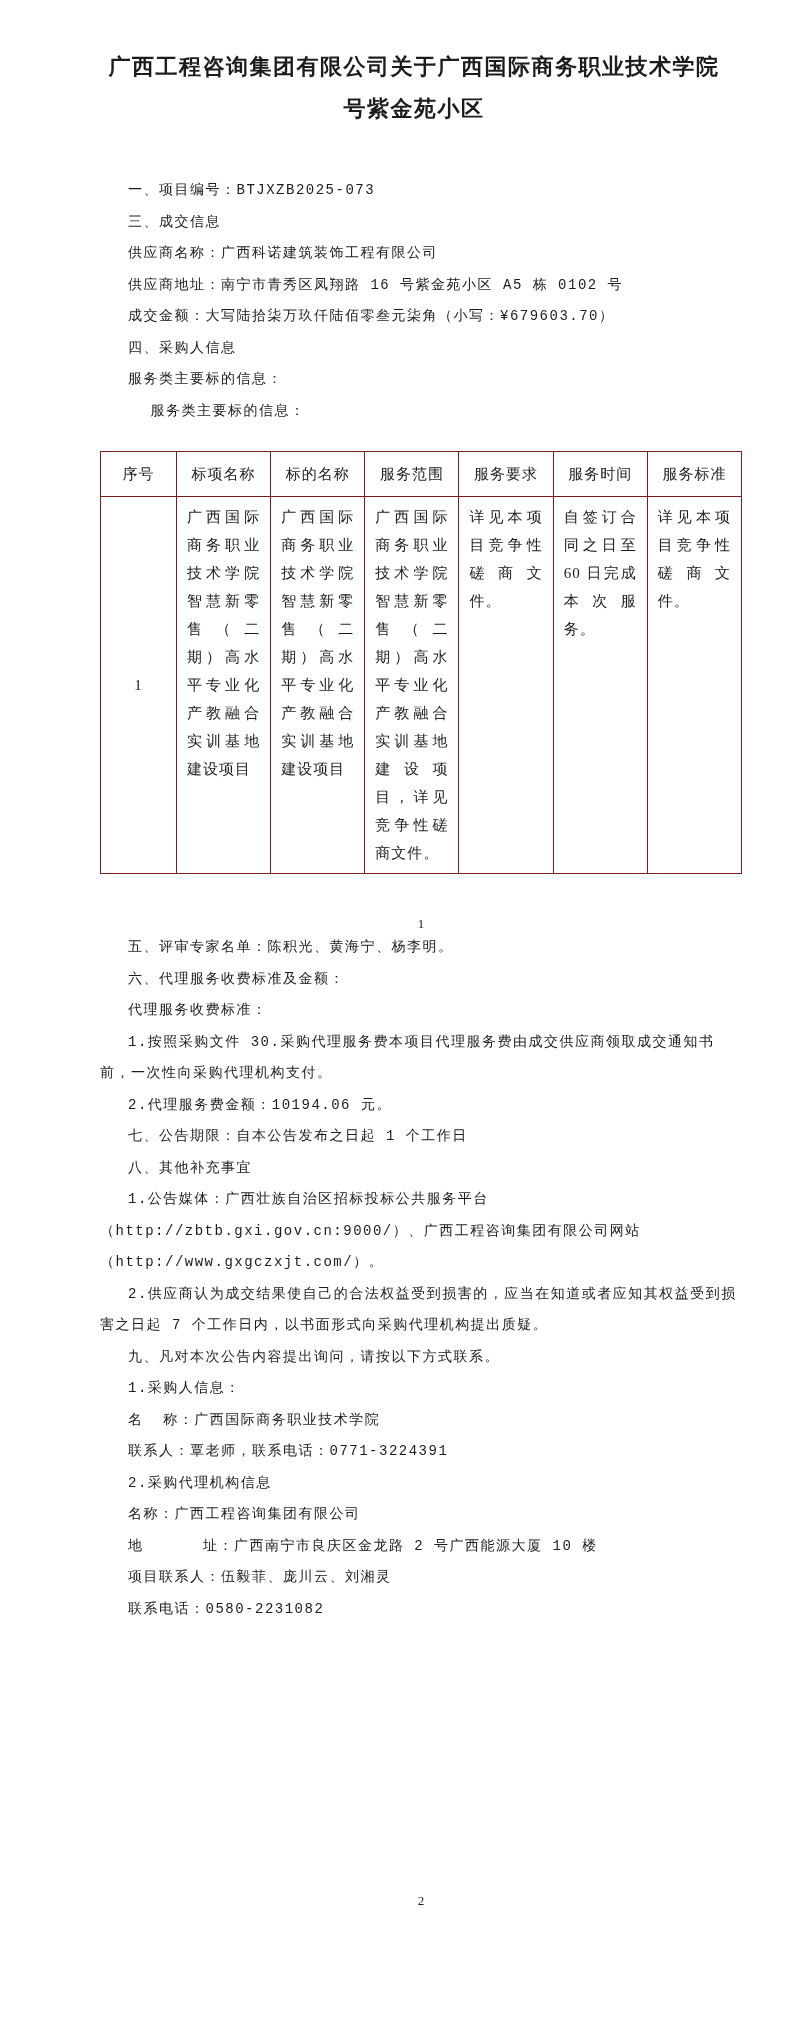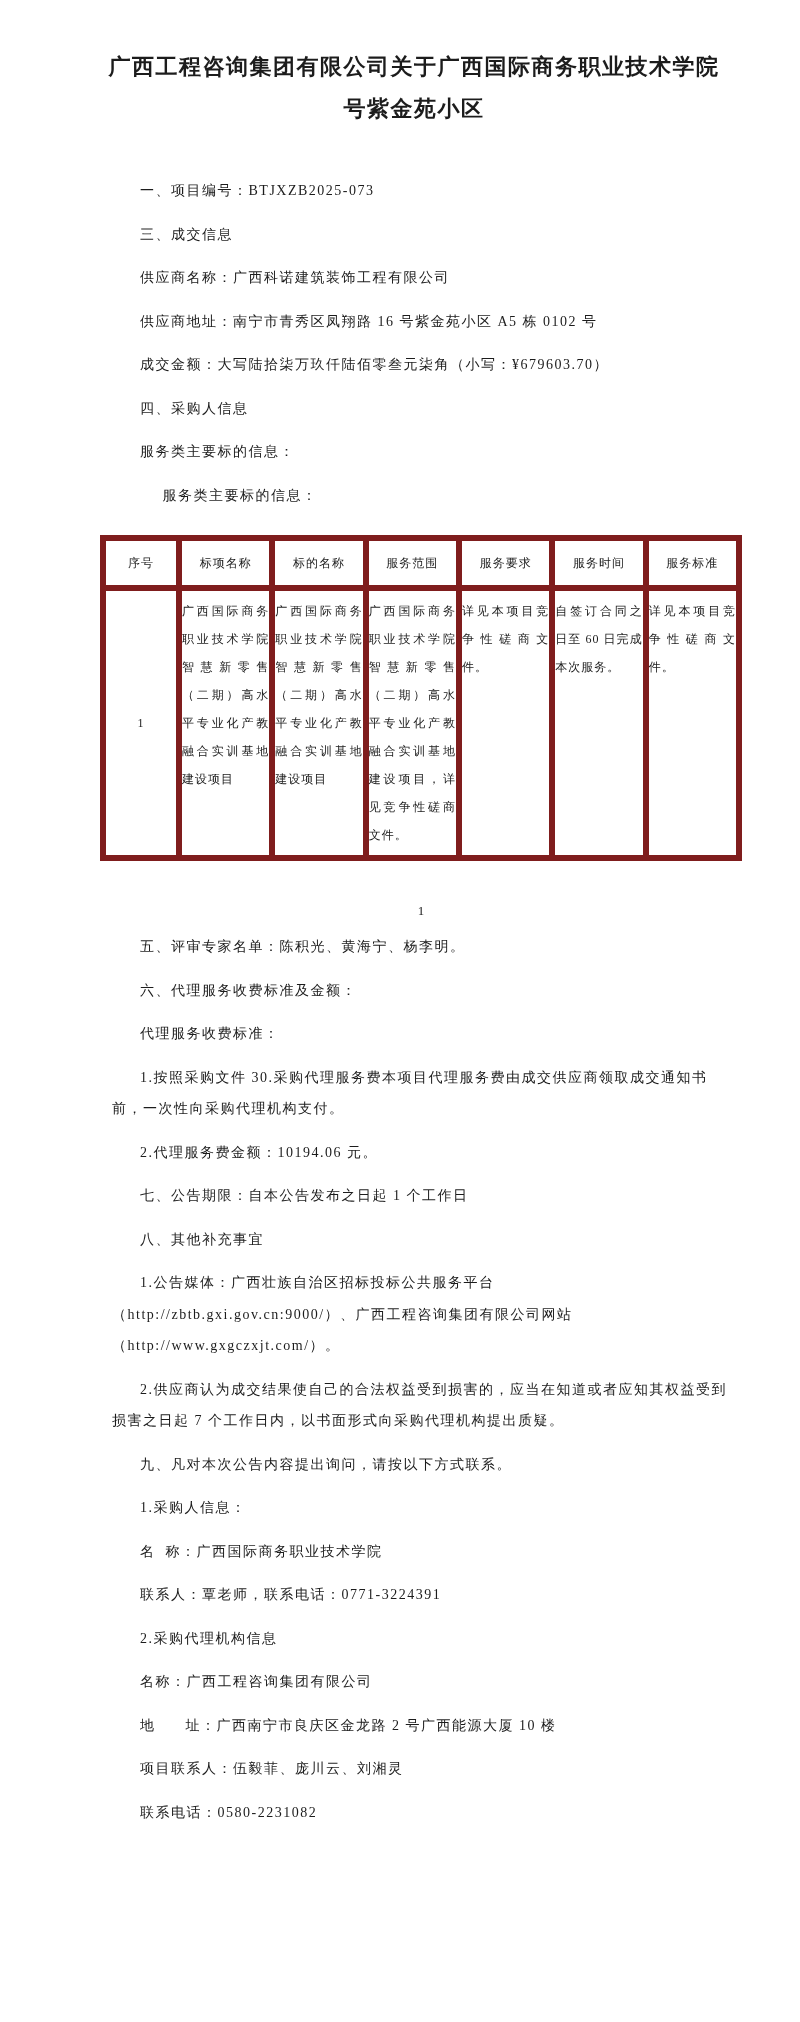--- a/index.html
+++ b/index.html
@@ -28,50 +28,51 @@
     letter-spacing: 1.5px;
     line-height: 42px;
     margin-left: 28px;
   }
   .content {
     margin: 45px 58px 0 100px;
     font-size: 14px;
     letter-spacing: 1.5px;
   }
   .content p {
-    margin: 12px;
+    margin: 0;
     line-height: 31.5px;
     text-indent: 2em;
     white-space: pre-wrap;
+    font-family: Liberation Mono, monospace;
   }
   .content p.extra-indent {
     text-indent: 3.6em;
   }
   table.subject-table {
     border-collapse: collapse;
     table-layout: fixed;
     width: 642px;
     margin-top: 24px;
   }
   table.subject-table th,
   table.subject-table td {
-    border: 6px solid #7f1d1d;
+    border: 1px solid #7f1d1d;
     font-weight: normal;
-    font-size: 12px;
+    font-size: 15px;
     letter-spacing: 1px;
   }
   table.subject-table th {
     height: 44px;
     text-align: center;
     vertical-align: middle;
     padding: 0 2px;
   }
   table.subject-table td {
     vertical-align: top;
-    padding: 6px 0;
+    padding: 6px 10px;
     line-height: 28px;
     text-align: justify;
     text-justify: inter-character;
     white-space: pre-wrap;
   }
   table.subject-table td.seq-cell {
     text-align: center;
     vertical-align: middle;
     padding: 0;
   }

